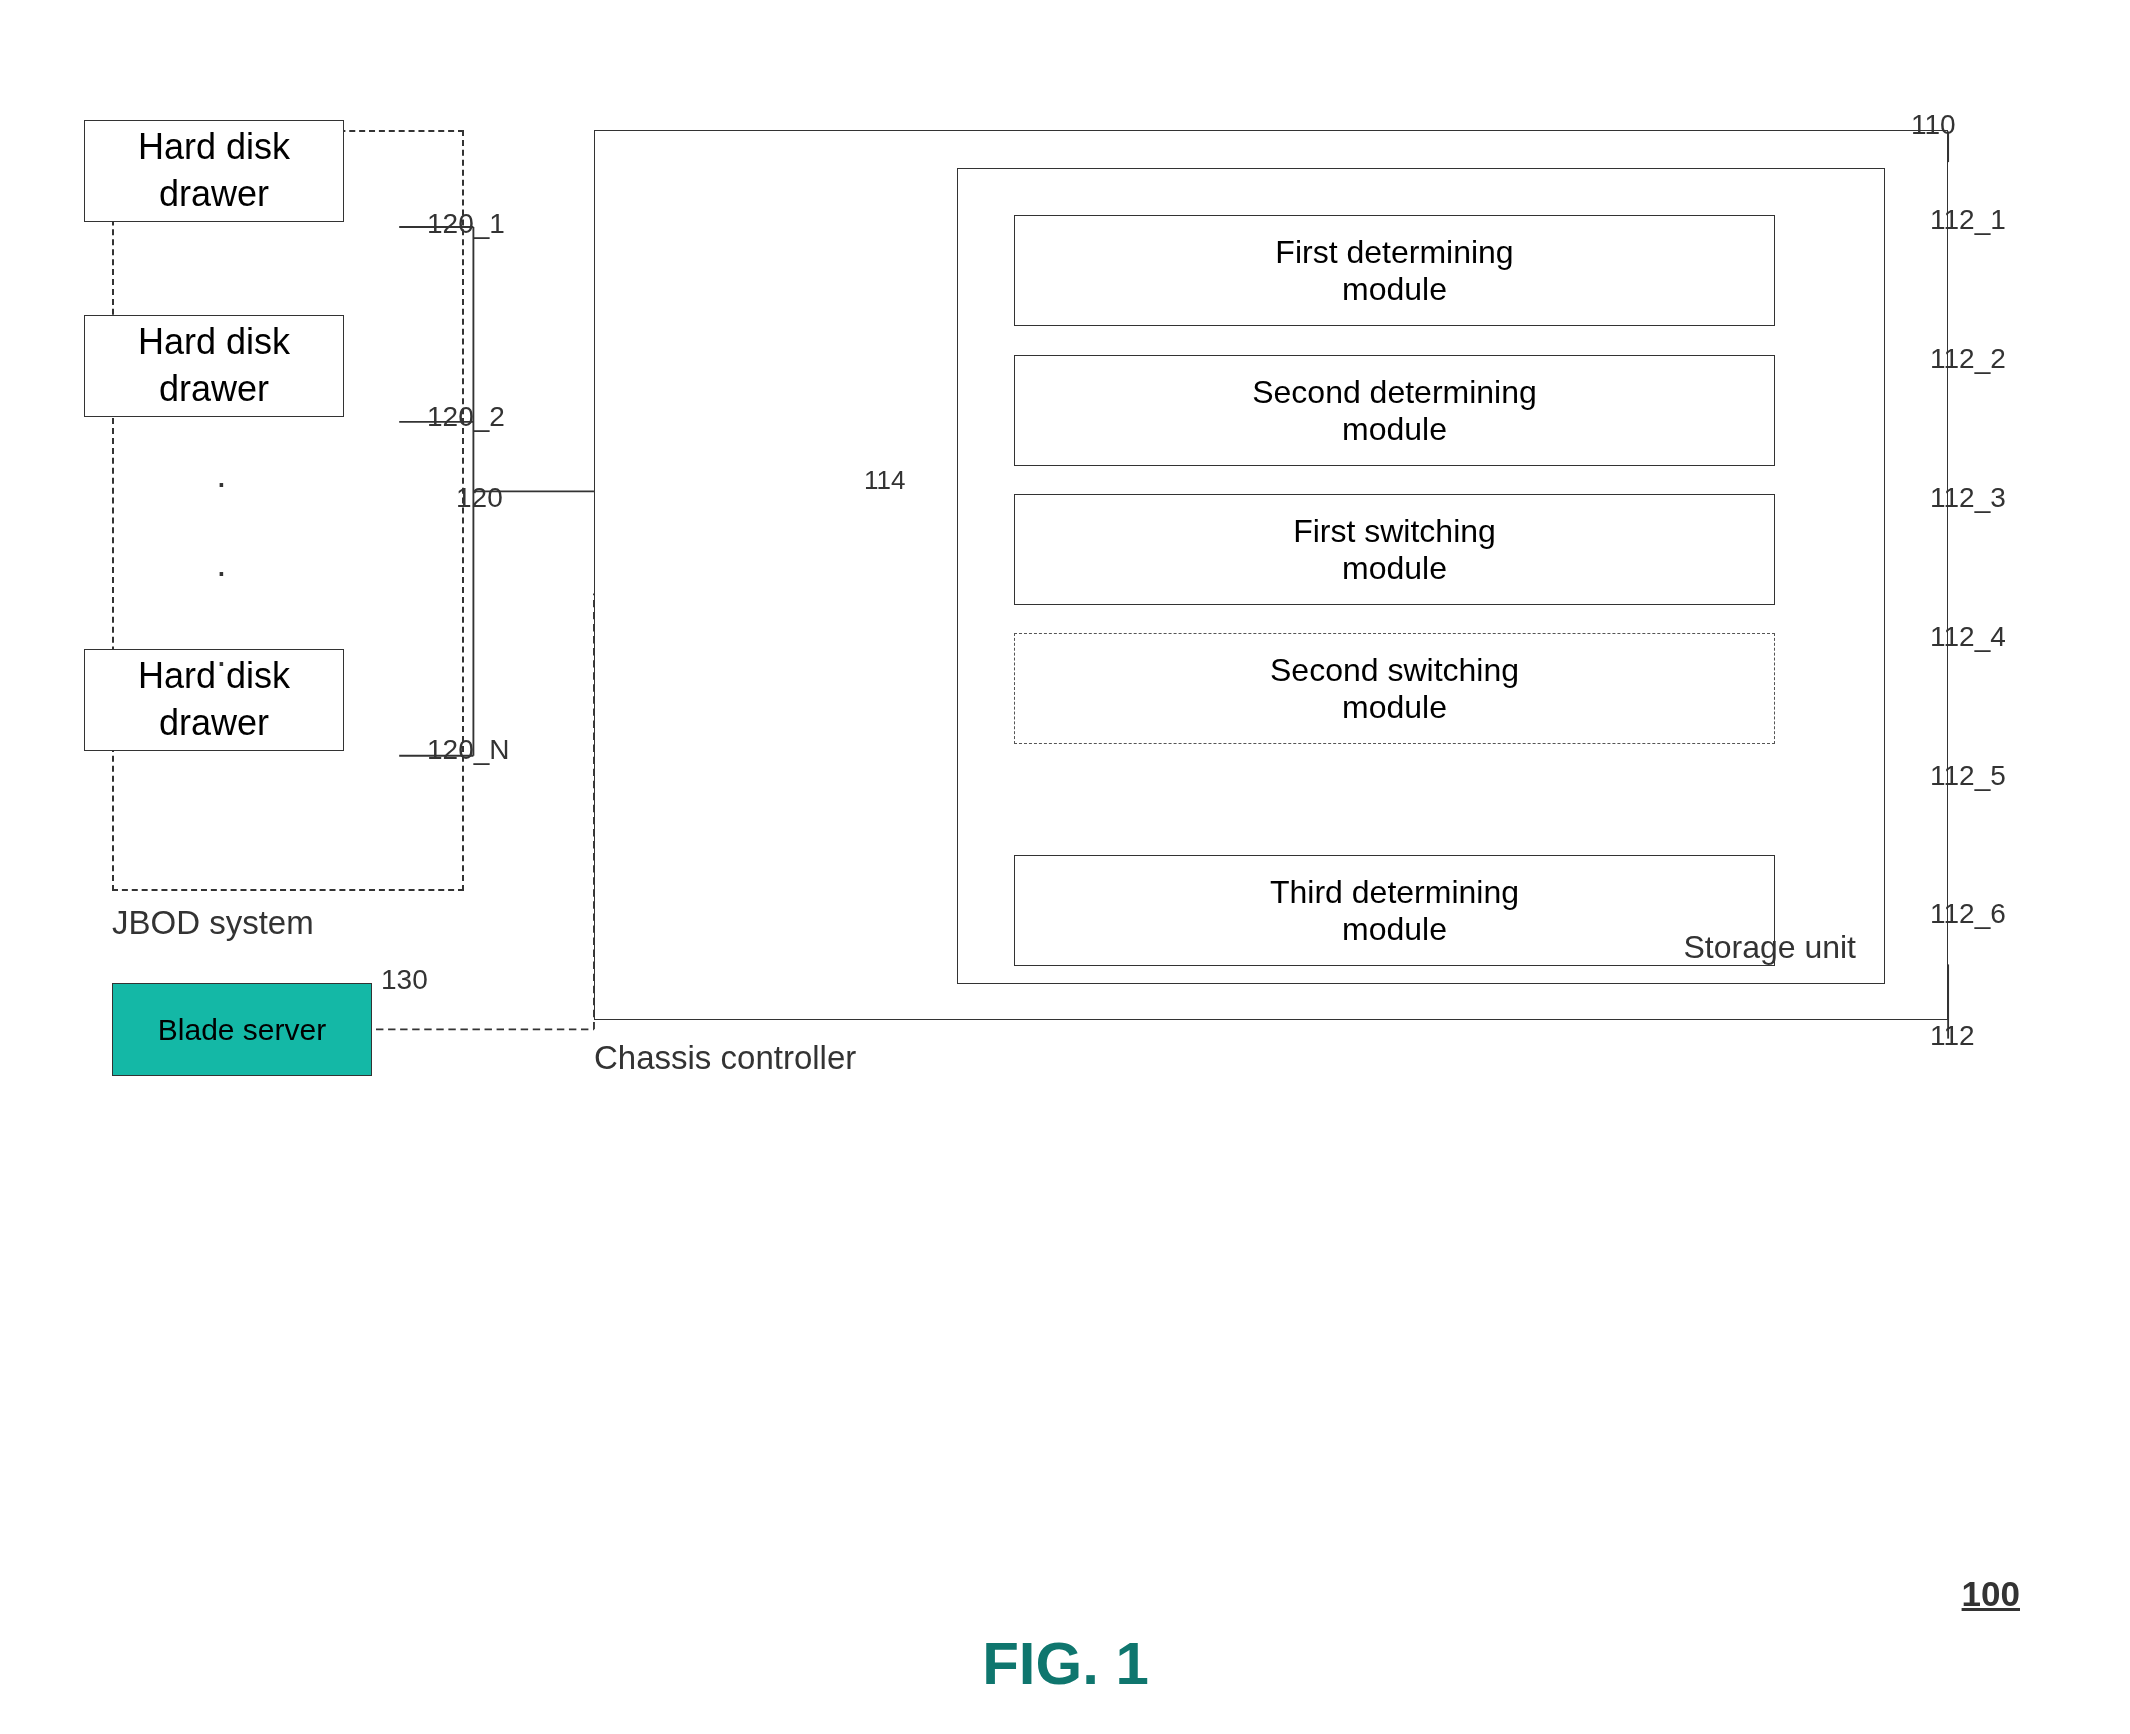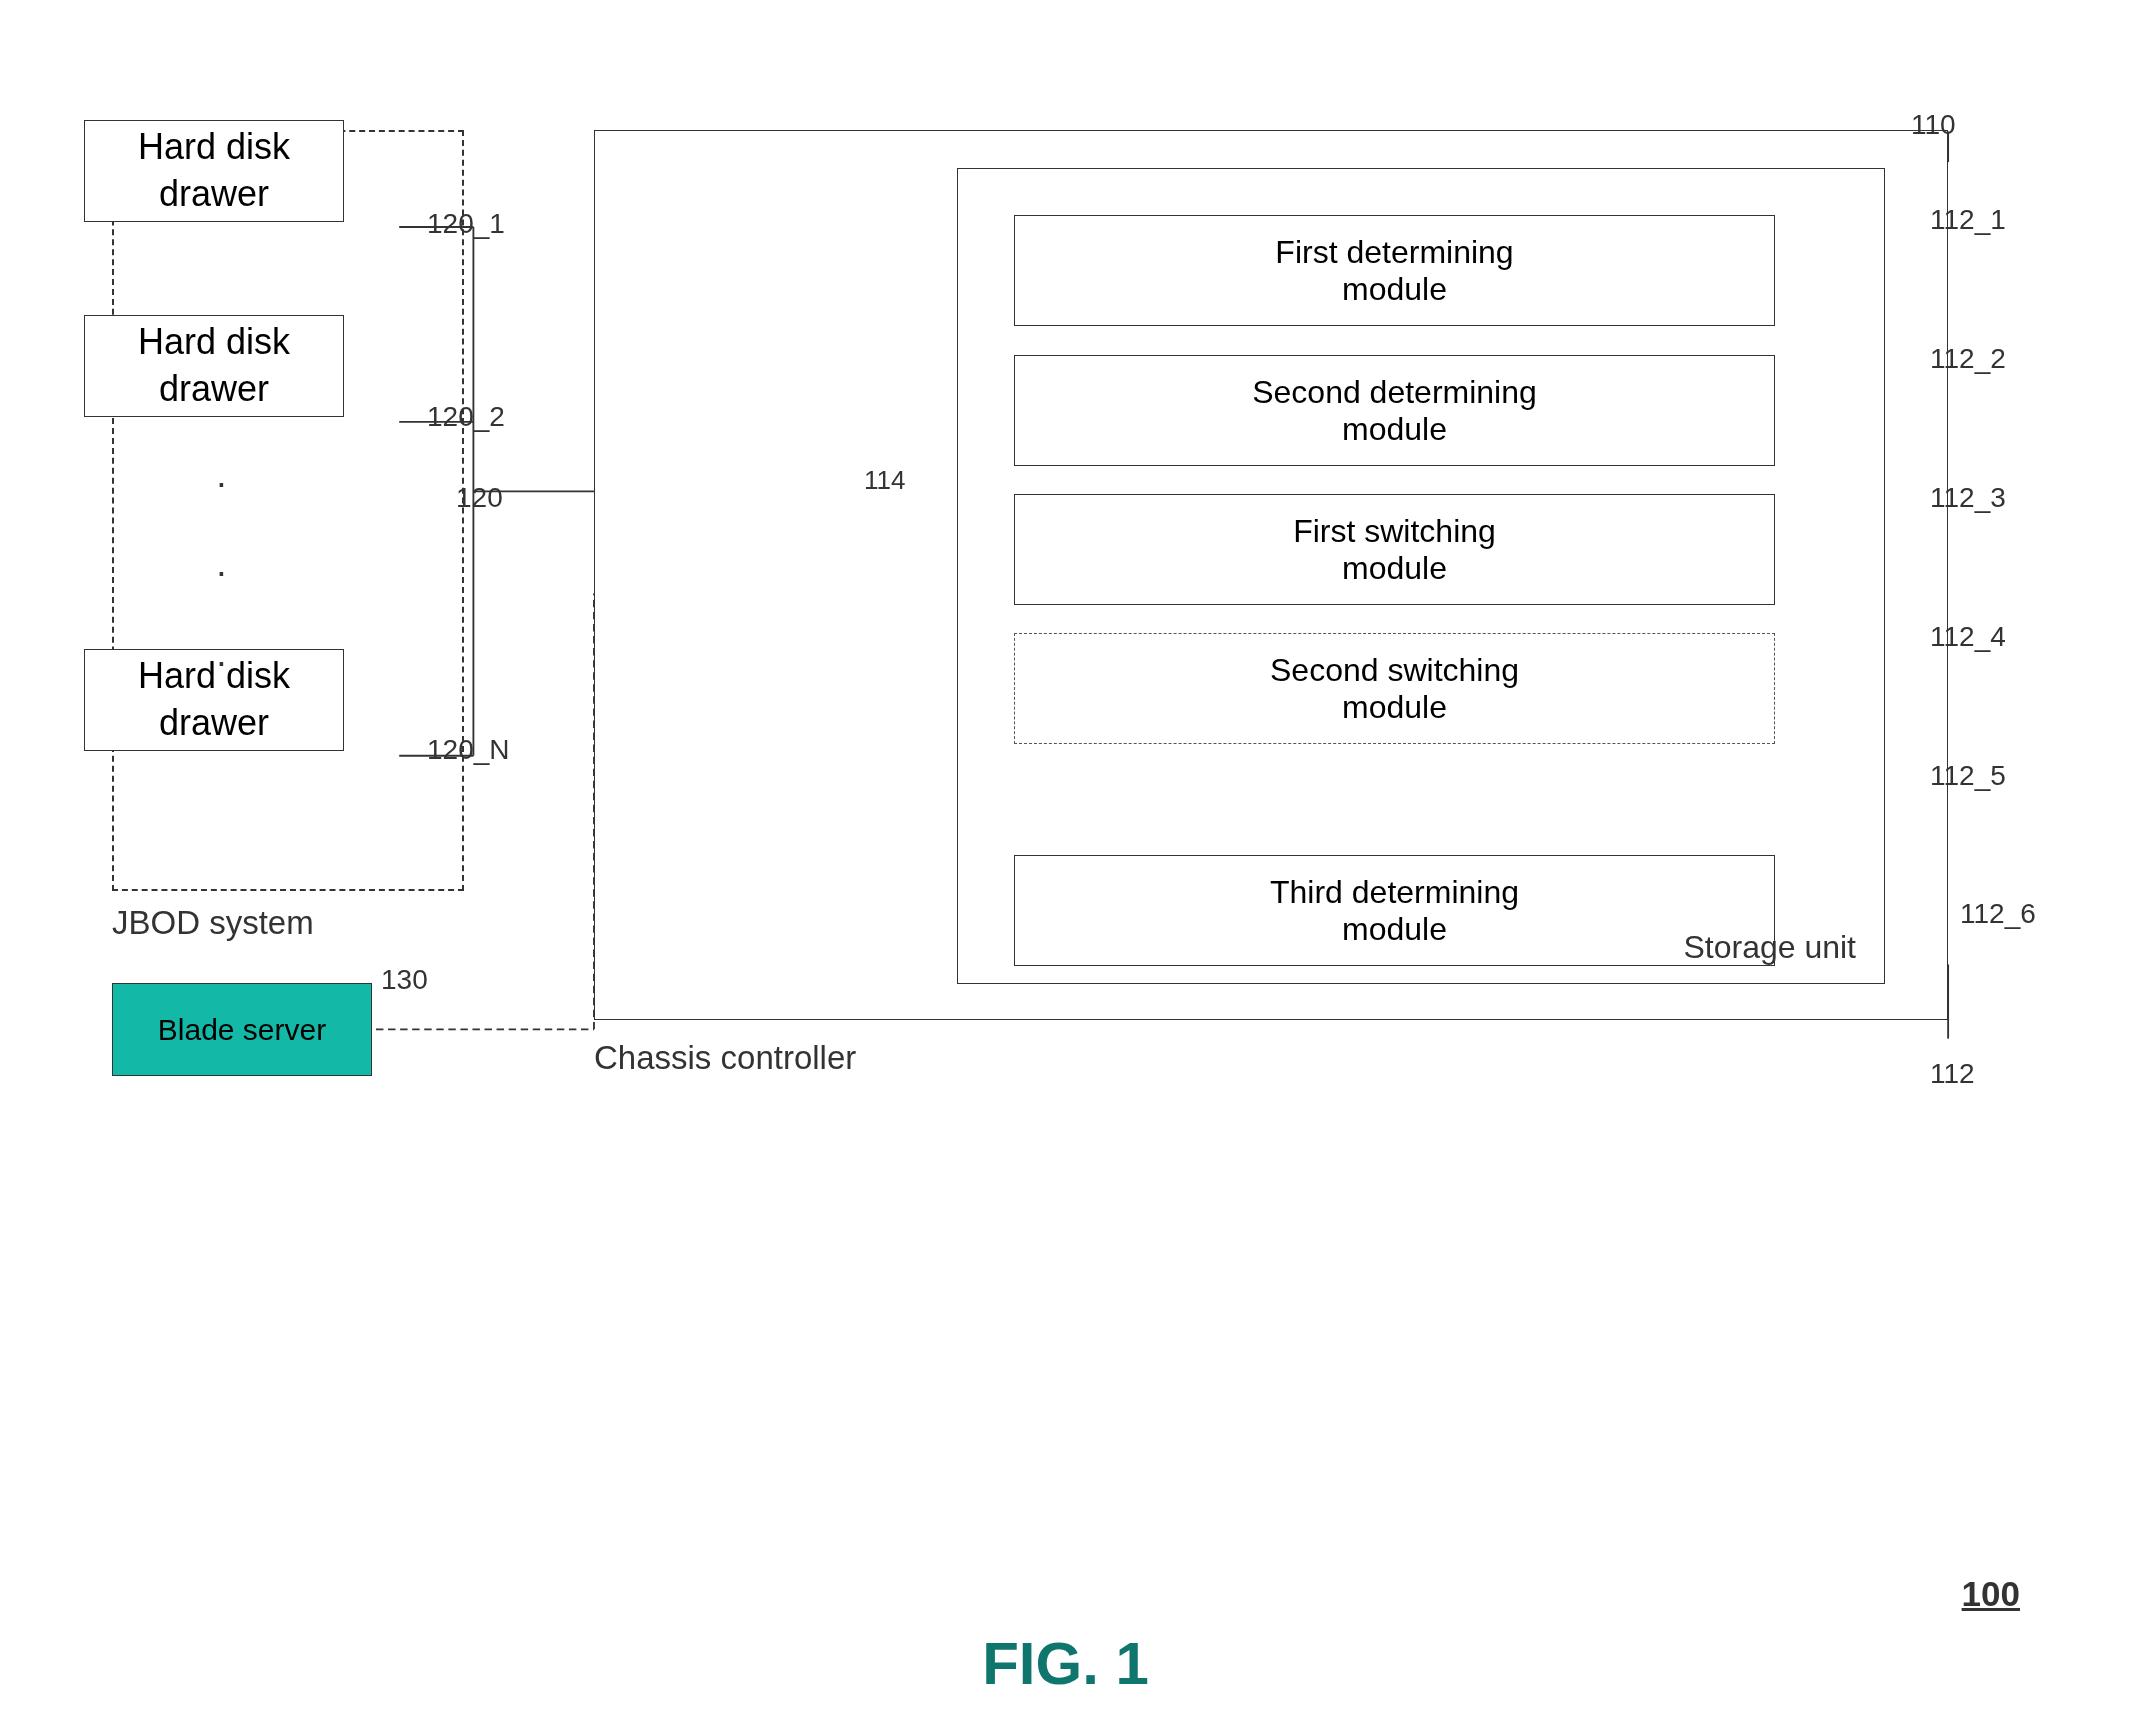--- a/index.html
+++ b/index.html
@@ -305,22 +305,22 @@
 
   </div>
 
   <div class="chassis-label">Chassis controller</div>
 
   <div class="ref-label" style="left: 1874px; top: 130px;">112_1</div>
   <div class="ref-label" style="left: 1874px; top: 269px;">112_2</div>
   <div class="ref-label" style="left: 1874px; top: 408px;">112_3</div>
   <div class="ref-label" style="left: 1874px; top: 547px;">112_4</div>
   <div class="ref-label" style="left: 1874px; top: 686px;">112_5</div>
-  <div class="ref-label" style="left: 1874px; top: 824px; margin-left: 30px;">112_6</div>
-  <div class="ref-label" style="left: 1874px; top: 946px; margin-top: 38px;">112</div>
+  <div class="ref-label" style="left: 1874px; top: 824px;">112_6</div>
+  <div class="ref-label" style="left: 1874px; top: 946px;">112</div>
 
   <div class="ref-label" style="left: 1855px; top: 35px;">110</div>
 
 </div>
 
 <div class="fig-label">FIG. 1</div>
 
 <div class="ref-100">100</div>
 
 

